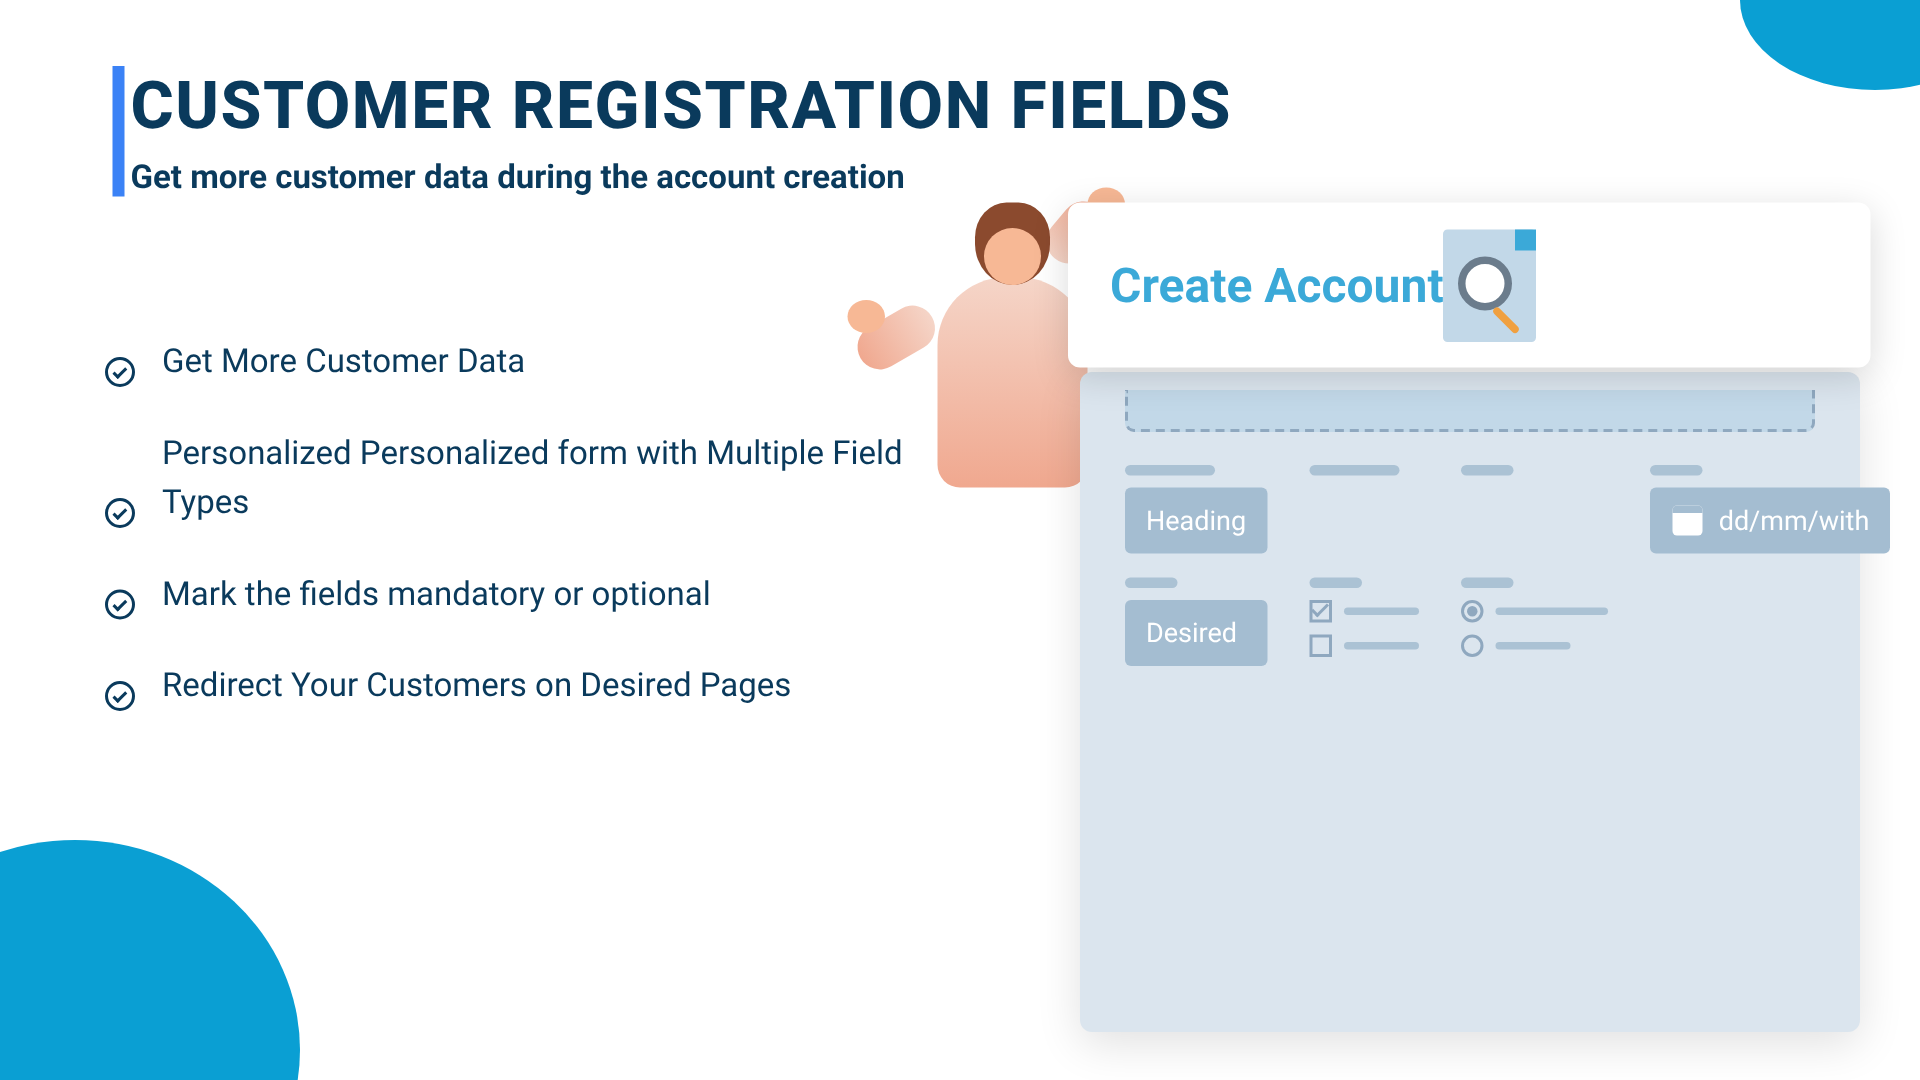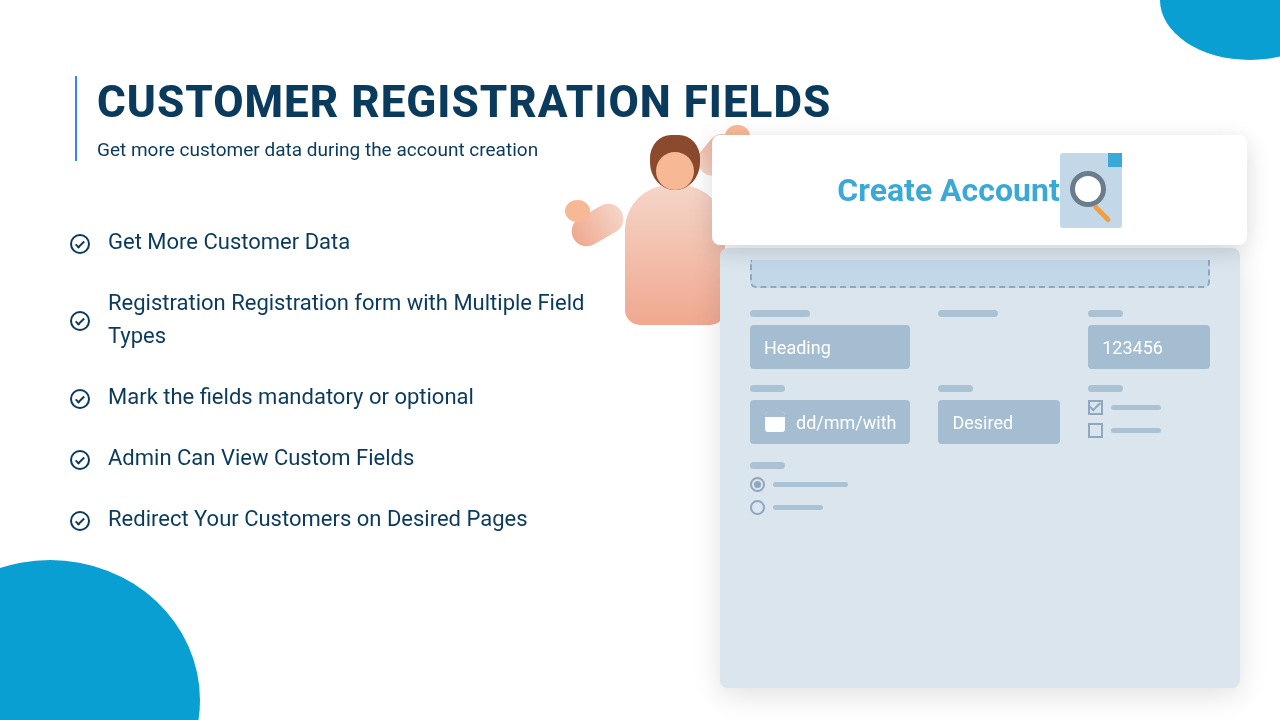--- a/index.html
+++ b/index.html
@@ -1,43 +1,43 @@
 <!DOCTYPE html>
 <html><head>
 <meta charset="utf-8">
 <style>
 *{margin:0;padding:0;box-sizing:border-box}
 body{font-family:-apple-system,BlinkMacSystemFont,"Segoe UI",Roboto,sans-serif;width:1280px;height:720px;background:#fff;position:relative;overflow:hidden}
 .corner-tr{position:absolute;top:-60px;right:-60px;width:180px;height:120px;background:#0a9fd3;border-radius:50%}
 .corner-bl{position:absolute;bottom:-120px;left:-100px;width:300px;height:280px;background:#0a9fd3;border-radius:50%}
-.header{position:absolute;top:76px;left:75px;border-left:2px solid #3b82f6;padding-left:20px}
+.header{position:absolute;top:44px;left:75px;border-left:8px solid #3b82f6;padding-left:4px}
 .title{font-size:44px;font-weight:800;color:#0a3a5c;letter-spacing:1px}
-.subtitle{font-size:19px;color:#0a3a5c;margin-top:10px;font-weight:400}
+.subtitle{font-size:22px;color:#0a3a5c;margin-top:10px;font-weight:700}
 .features{position:absolute;top:225px;left:70px;width:560px}
-.feature-item{display:flex;align-items:center;margin-bottom:28px}
+.feature-item{display:flex;align-items:flex-end;margin-bottom:28px}
 .check-icon{width:20px;height:20px;border:2px solid #0a3a5c;border-radius:50%;position:relative;margin-right:18px;margin-top:4px;flex-shrink:0}
 .check-icon::after{content:"";position:absolute;left:4px;top:6px;width:3px;height:7px;border-right:2px solid #0a3a5c;border-bottom:2px solid #0a3a5c;transform:rotate(45deg) translate(-1px,-3px)}
 .feature-text{font-size:22px;color:#0a3a5c;line-height:1.5}
 .illu{position:absolute;top:130px;left:570px;width:180px;height:220px}
 .person-head{position:absolute;top:5px;left:80px;width:50px;height:55px;background:#8b4a2e;border-radius:42% 42% 50% 50%}
 .person-face{position:absolute;top:22px;left:86px;width:38px;height:38px;background:#f7b895;border-radius:50%}
 .person-body{position:absolute;top:55px;left:55px;width:100px;height:140px;background:linear-gradient(to bottom,#f5d5c8,#f0a88f);border-radius:45px 45px 15px 15px}
 .arm-left{position:absolute;top:80px;left:0;width:55px;height:30px;background:linear-gradient(to right,#f0a88f,#f5d5c8);border-radius:20px;transform:rotate(-30deg)}
 .hand-left{position:absolute;top:70px;left:-5px;width:25px;height:22px;background:#f7b895;border-radius:50%}
 .arm-right{position:absolute;top:10px;left:125px;width:45px;height:30px;background:linear-gradient(to right,#f5d5c8,#f0a88f);border-radius:20px;transform:rotate(-50deg)}
 .hand-right{position:absolute;top:-5px;left:155px;width:25px;height:22px;background:#f7b895;border-radius:50%}
 .mockup{position:absolute;top:248px;left:720px;width:520px;height:440px;background:#dbe5ee;border-radius:8px;box-shadow:0 8px 30px rgba(0,0,0,0.12)}
-.mockup-header{position:absolute;top:135px;left:712px;width:535px;height:110px;background:#fff;border-radius:8px;box-shadow:0 6px 24px rgba(0,0,0,0.15);display:flex;align-items:center;padding:0 28px;justify-content:center}
+.mockup-header{position:absolute;top:135px;left:712px;width:535px;height:110px;background:#fff;border-radius:8px;box-shadow:0 6px 24px rgba(0,0,0,0.15);display:flex;align-items:center;padding:0 28px;justify-content:flex-start}
 .mockup-header-title{font-size:32px;font-weight:700;color:#3ba9d8}
 .doc-icon{width:62px;height:75px;background:#c2d8e8;border-radius:3px;position:relative}
 .doc-icon::before{content:"";position:absolute;top:0;right:0;width:14px;height:14px;background:#3ba9d8}
 .mag{position:absolute;top:18px;left:10px;width:36px;height:36px;border:5px solid #6b7c8c;border-radius:50%;background:#fff}
 .mag::after{content:"";position:absolute;bottom:-14px;right:-12px;width:22px;height:5px;background:#f0a040;transform:rotate(45deg);border-radius:3px}
 .dashed-box{position:absolute;top:12px;left:30px;width:460px;height:28px;border:2px dashed #8fa8bf;border-top:none;border-radius:0 0 6px 6px;background:#c2d8e8}
-.form-grid{position:absolute;top:62px;left:30px;width:460px;display:grid;grid-template-columns:1fr 1fr 1fr;gap:16px 28px}
+.form-grid{position:absolute;top:62px;left:30px;width:460px;display:grid;grid-template-columns:1fr 1fr 1fr 1fr;gap:16px 28px}
 .field-group{}
 .field-label{width:60px;height:7px;background:#abc2d4;border-radius:4px;margin-bottom:8px}
 .field-label.sm{width:35px}
 .field-box{height:44px;background:#a4bdd1;border-radius:4px;display:flex;align-items:center;padding:0 14px;color:#fff;font-size:18px}
 .field-box .icn{width:22px;height:22px;margin-right:10px;display:inline-flex;align-items:center;justify-content:center}
 .clock{width:20px;height:20px;border-radius:50%;background:#fff;position:relative}
 .clock::after{content:"";position:absolute;top:4px;left:9px;width:2px;height:7px;background:#a4bdd1;transform-origin:bottom;transform:rotate(0)}
 .clock::before{content:"";position:absolute;top:9px;left:9px;width:6px;height:2px;background:#a4bdd1}
 .upload{width:20px;height:20px;background:#fff;border-radius:3px;position:relative}
 .upload::after{content:"";position:absolute;top:3px;left:6px;width:0;height:0;border-left:4px solid transparent;border-right:4px solid transparent;border-bottom:6px solid #a4bdd1}
@@ -64,29 +64,25 @@
   <div class="subtitle">Get more customer data during the account creation</div>
 </div>
 
 <div class="features">
   <div class="feature-item">
     <span class="check-icon"></span>
     <span class="feature-text">Get More Customer Data</span>
   </div>
   <div class="feature-item">
     <span class="check-icon"></span>
-    <span class="feature-text">Registration Registration form with Multiple Field Types</span>
+    <span class="feature-text">Personalized Personalized form with Multiple Field Types</span>
   </div>
   <div class="feature-item">
     <span class="check-icon"></span>
     <span class="feature-text">Mark the fields mandatory or optional</span>
-  </div>
-  <div class="feature-item">
-    <span class="check-icon"></span>
-    <span class="feature-text">Admin Can  View Custom Fields</span>
   </div>
   <div class="feature-item">
     <span class="check-icon"></span>
     <span class="feature-text">Redirect Your Customers on Desired Pages</span>
   </div>
 </div>
 
 <div class="illu">
   <div class="arm-left"></div>
     <div class="hand-left"></div>
@@ -104,23 +100,20 @@
       <div class="field-label"></div>
       <div class="field-box">
           <span>Heading</span>
         </div>
     </div>
     <div class="field-group">
       <div class="field-label"></div>
     </div>
     <div class="field-group">
       <div class="field-label sm"></div>
-      <div class="field-box">
-          <span>123456</span>
-        </div>
     </div>
     <div class="field-group">
       <div class="field-label sm"></div>
       <div class="field-box">
           <span class="icn">
             <span class="cal"></span>
           </span>
           <span>dd/mm/with</span>
         </div>
     </div>

